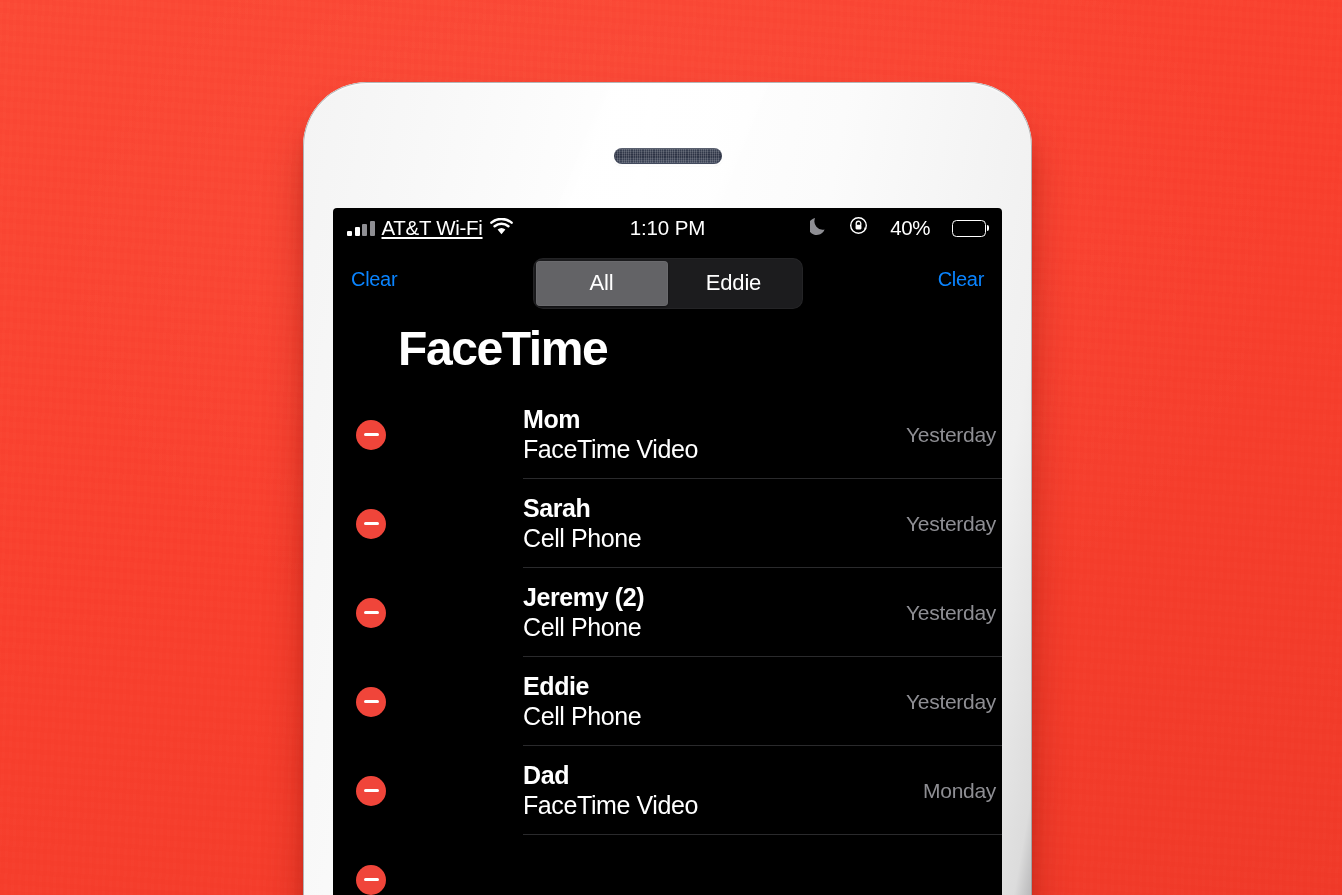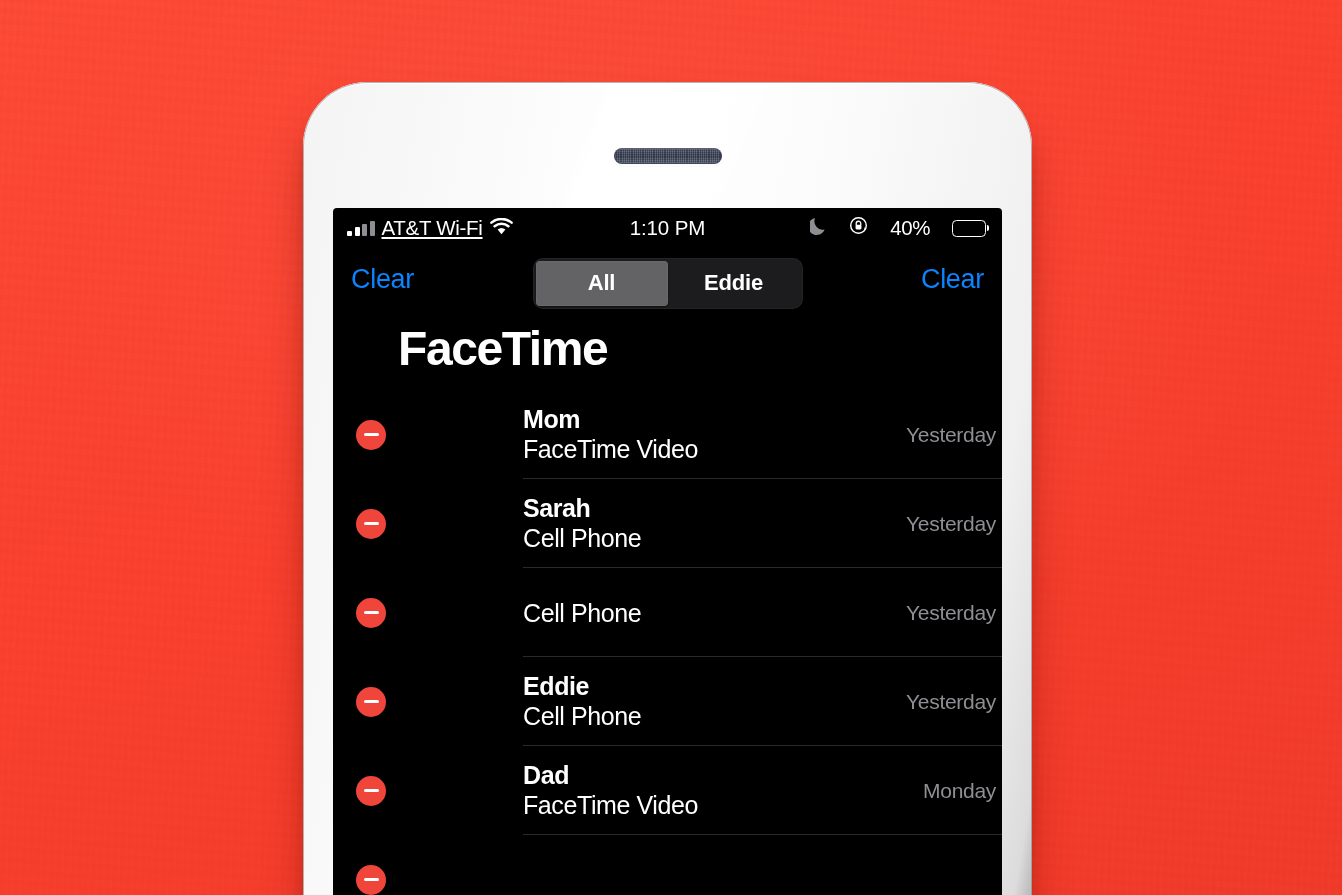--- a/index.html
+++ b/index.html
@@ -201,21 +201,21 @@
   #nav-bar {
     height: 62px;
     display: flex;
     align-items: center;
     padding: 0 18px;
     box-sizing: border-box;
     position: relative;
   }
   .nav-btn {
     color: #0a84ff;
-    font-size: 27px;
+    font-size: 20px;
     letter-spacing: -0.3px;
     background: none;
     border: none;
     padding: 0;
     font-family: inherit;
     cursor: pointer;
     white-space: nowrap;
   }
   #clear-button { margin-right: auto; }
   #done-button { margin-left: auto; }
@@ -235,21 +235,20 @@
   .seg {
     flex: 1;
     text-align: center;
     font-size: 22px;
     letter-spacing: -0.2px;
     color: #fff;
     padding: 9px 7px 10px;
     border-radius: 4px;
     cursor: pointer;
     user-select: none;
-    font-weight: bold;
   }
   .seg.selected {
     background: #636366;
     box-shadow: 0 1px 2px rgba(0,0,0,0.45), inset 0 0 0 0.5px rgba(255,255,255,0.10);
   }
 
   
   #page-title {
     font-size: 48px;
     font-weight: bold;
@@ -441,20 +440,21 @@
         </div>
 
         <div class="call-row">
           <div class="del-cell">
             <div class="del-btn" style="background: rgb(240, 69, 58);">
                 <span></span>
               </div>
           </div>
           <div class="row-main">
             <div class="row-texts">
+              <div class="row-name">Jeremy (2)</div>
               <div class="row-sub">Cell Phone</div>
             </div>
             <div class="row-time">Yesterday</div>
           </div>
         </div>
 
         <div class="call-row">
           <div class="del-cell">
             <div class="del-btn" style="background: rgb(240, 69, 58);">
                 <span></span>

